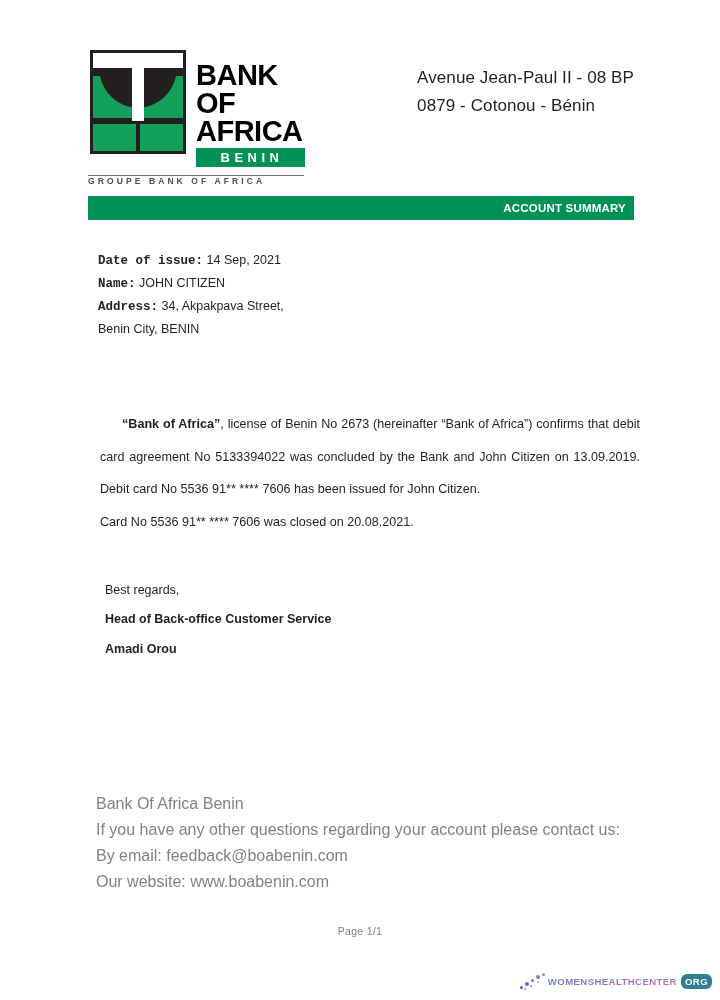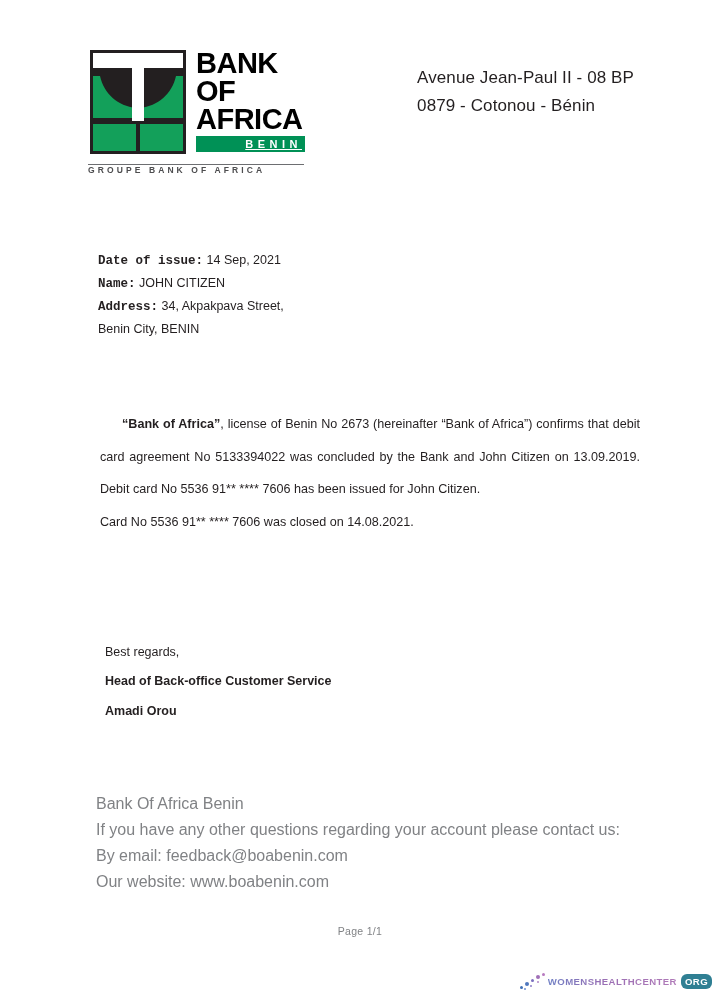--- a/index.html
+++ b/index.html
@@ -46,41 +46,41 @@
   .logo-mark {
     width: 100px;
     height: 108px;
     flex: 0 0 auto;
     position: relative;
   }
 
   .logo-type {
     margin-left: 8px;
     padding-top: 2px;
+    margin-top: 12px;
   }
   .logo-word {
     font-family: "Liberation Sans", sans-serif;
     font-weight: bold;
     font-size: 29px;
     line-height: 0.96;
     letter-spacing: -0.5px;
     color: #000;
     display: block;
   }
   .benin-bar {
     margin-top: 3px;
     background: #009156;
     color: #fff;
-    font-size: 11px;
+    font-size: 13px;
     font-weight: bold;
     letter-spacing: 4.5px;
-    text-align: right;
+    text-align: center;
     padding: 2px 3px 2px 6px;
     width: 100px;
-    text-decoration: underline;
   }
   .tagline-rule {
     margin-top: 8px;
     border-top: 1.3px solid #6d6e71;
     width: 216px;
   }
   .tagline {
     font-size: 8.5px;
     font-weight: bold;
     letter-spacing: 3.1px;
@@ -147,21 +147,21 @@
   .body-copy .last-line {
     display: block;
     text-align: left;
     white-space: nowrap;
   }
 
   
   .signoff {
     position: absolute;
     left: 105px;
-    top: 638px;
+    top: 576px;
     font-size: 12.5px;
     line-height: 2.35;
   }
   .signoff .regards { font-weight: normal; }
   .signoff .role, .signoff .name { font-weight: bold; }
 
   
   .footer {
     position: absolute;
     left: 96px;
@@ -253,40 +253,43 @@
       <div class="tagline-rule"></div>
       <div class="tagline">GROUPE BANK OF AFRICA</div>
     </div>
 
     <div class="bank-address">
       <div>Avenue Jean-Paul II - 08 BP</div>
       <div>0879 - Cotonou - Bénin</div>
     </div>
   </div>
 
+  <div class="banner">
+    <span class="banner-title">ACCOUNT SUMMARY</span>
+  </div>
 
   <div class="details">
     <div class="line">
       <span class="lbl">Date of issue:</span>
       <span class="val">14 Sep, 2021</span>
     </div>
     <div class="line">
       <span class="lbl">Name:</span>
       <span class="val">JOHN CITIZEN</span>
     </div>
     <div class="line">
       <span class="lbl">Address:</span>
       <span class="val">34, Akpakpava Street,</span>
     </div>
     <div class="line">Benin City, BENIN</div>
   </div>
 
   <div class="body-copy">
     <span class="indent"></span><b>“Bank of Africa”</b><span>, license of Benin No 2673 (hereinafter “Bank of Africa”) confirms that debit card agreement No 5133394022 was concluded by the Bank and John Citizen on 13.09.2019. Debit card No 5536 91** **** 7606 has been issued for John Citizen.</span>
-    <span class="last-line">Card No 5536 91** **** 7606 was closed on 14.08.2021.</span>
+    <span class="last-line">Card No 5536 91** **** 7606 was closed on 20.08.2021.</span>
   </div>
 
   <div class="signoff">
     <div class="regards">Best regards,</div>
     <div class="role">Head of Back-office Customer Service</div>
     <div class="name">Amadi Orou</div>
   </div>
 
   <div class="footer">
     <div>Bank Of Africa Benin</div>

